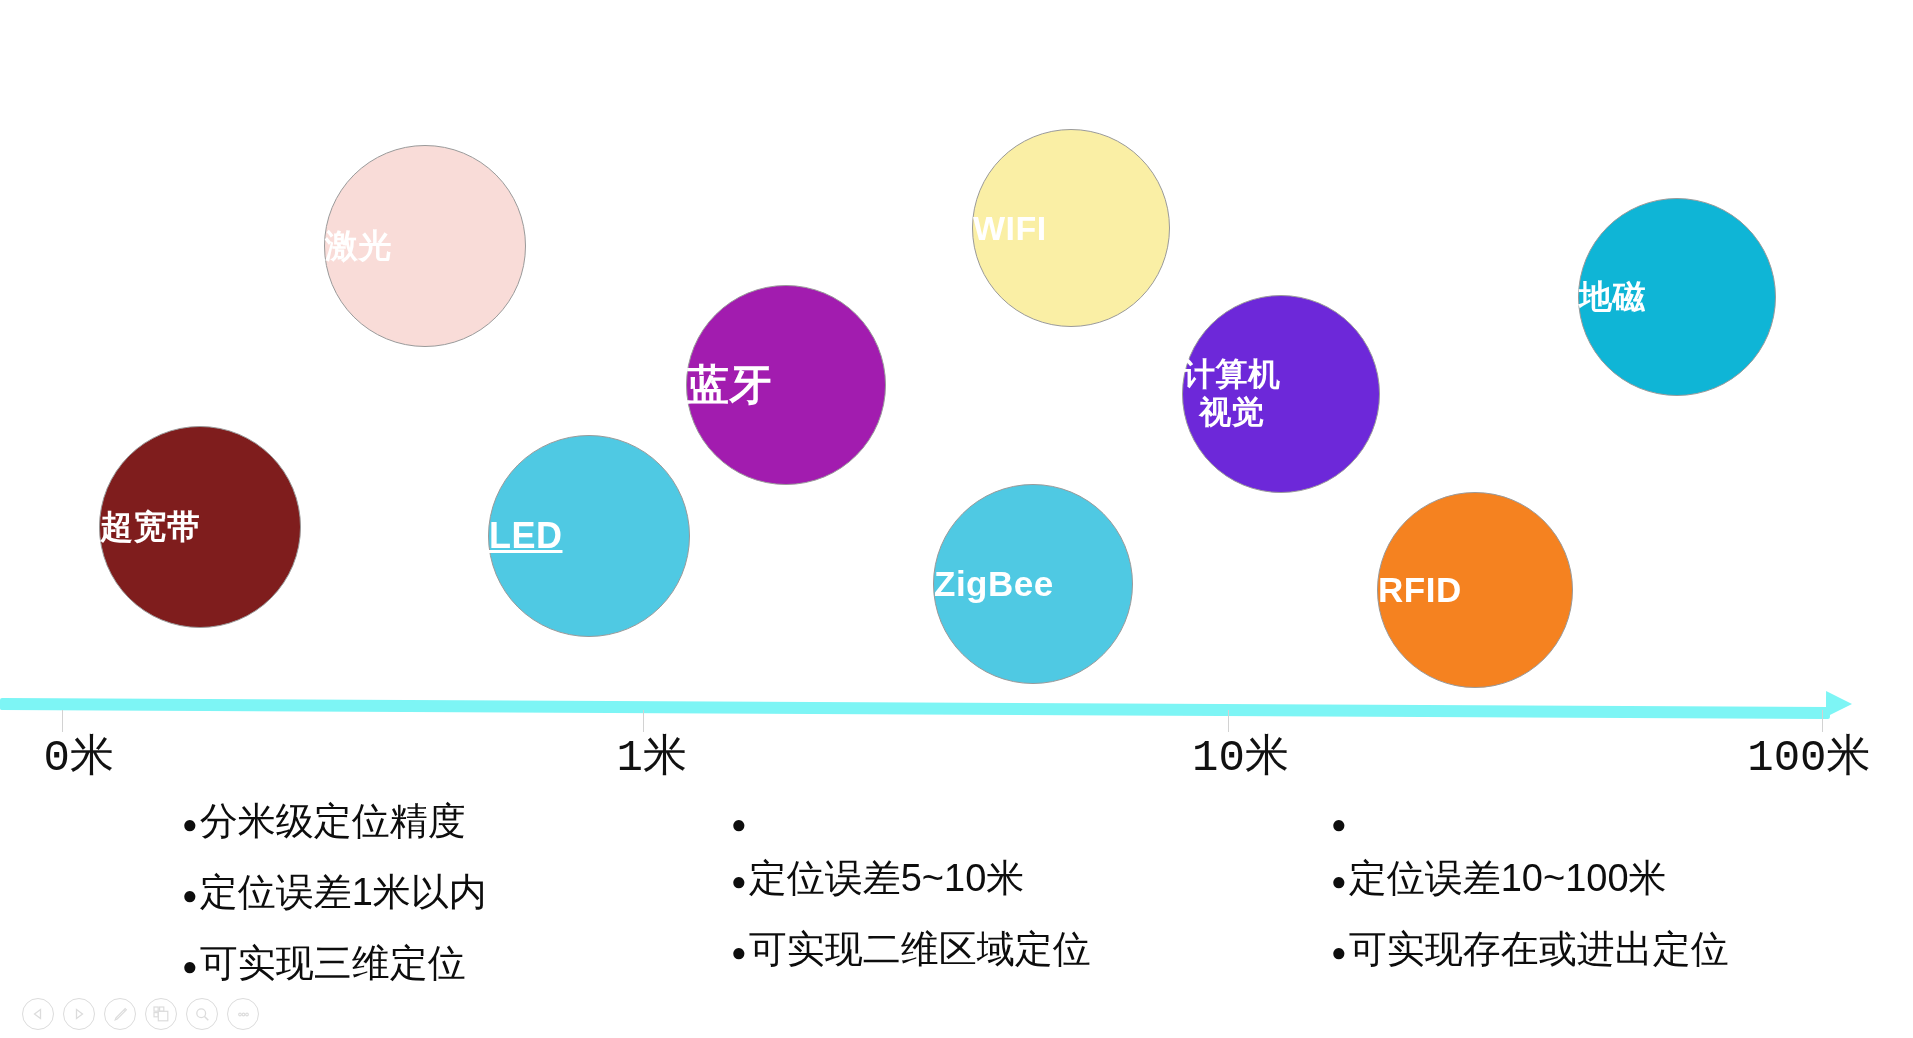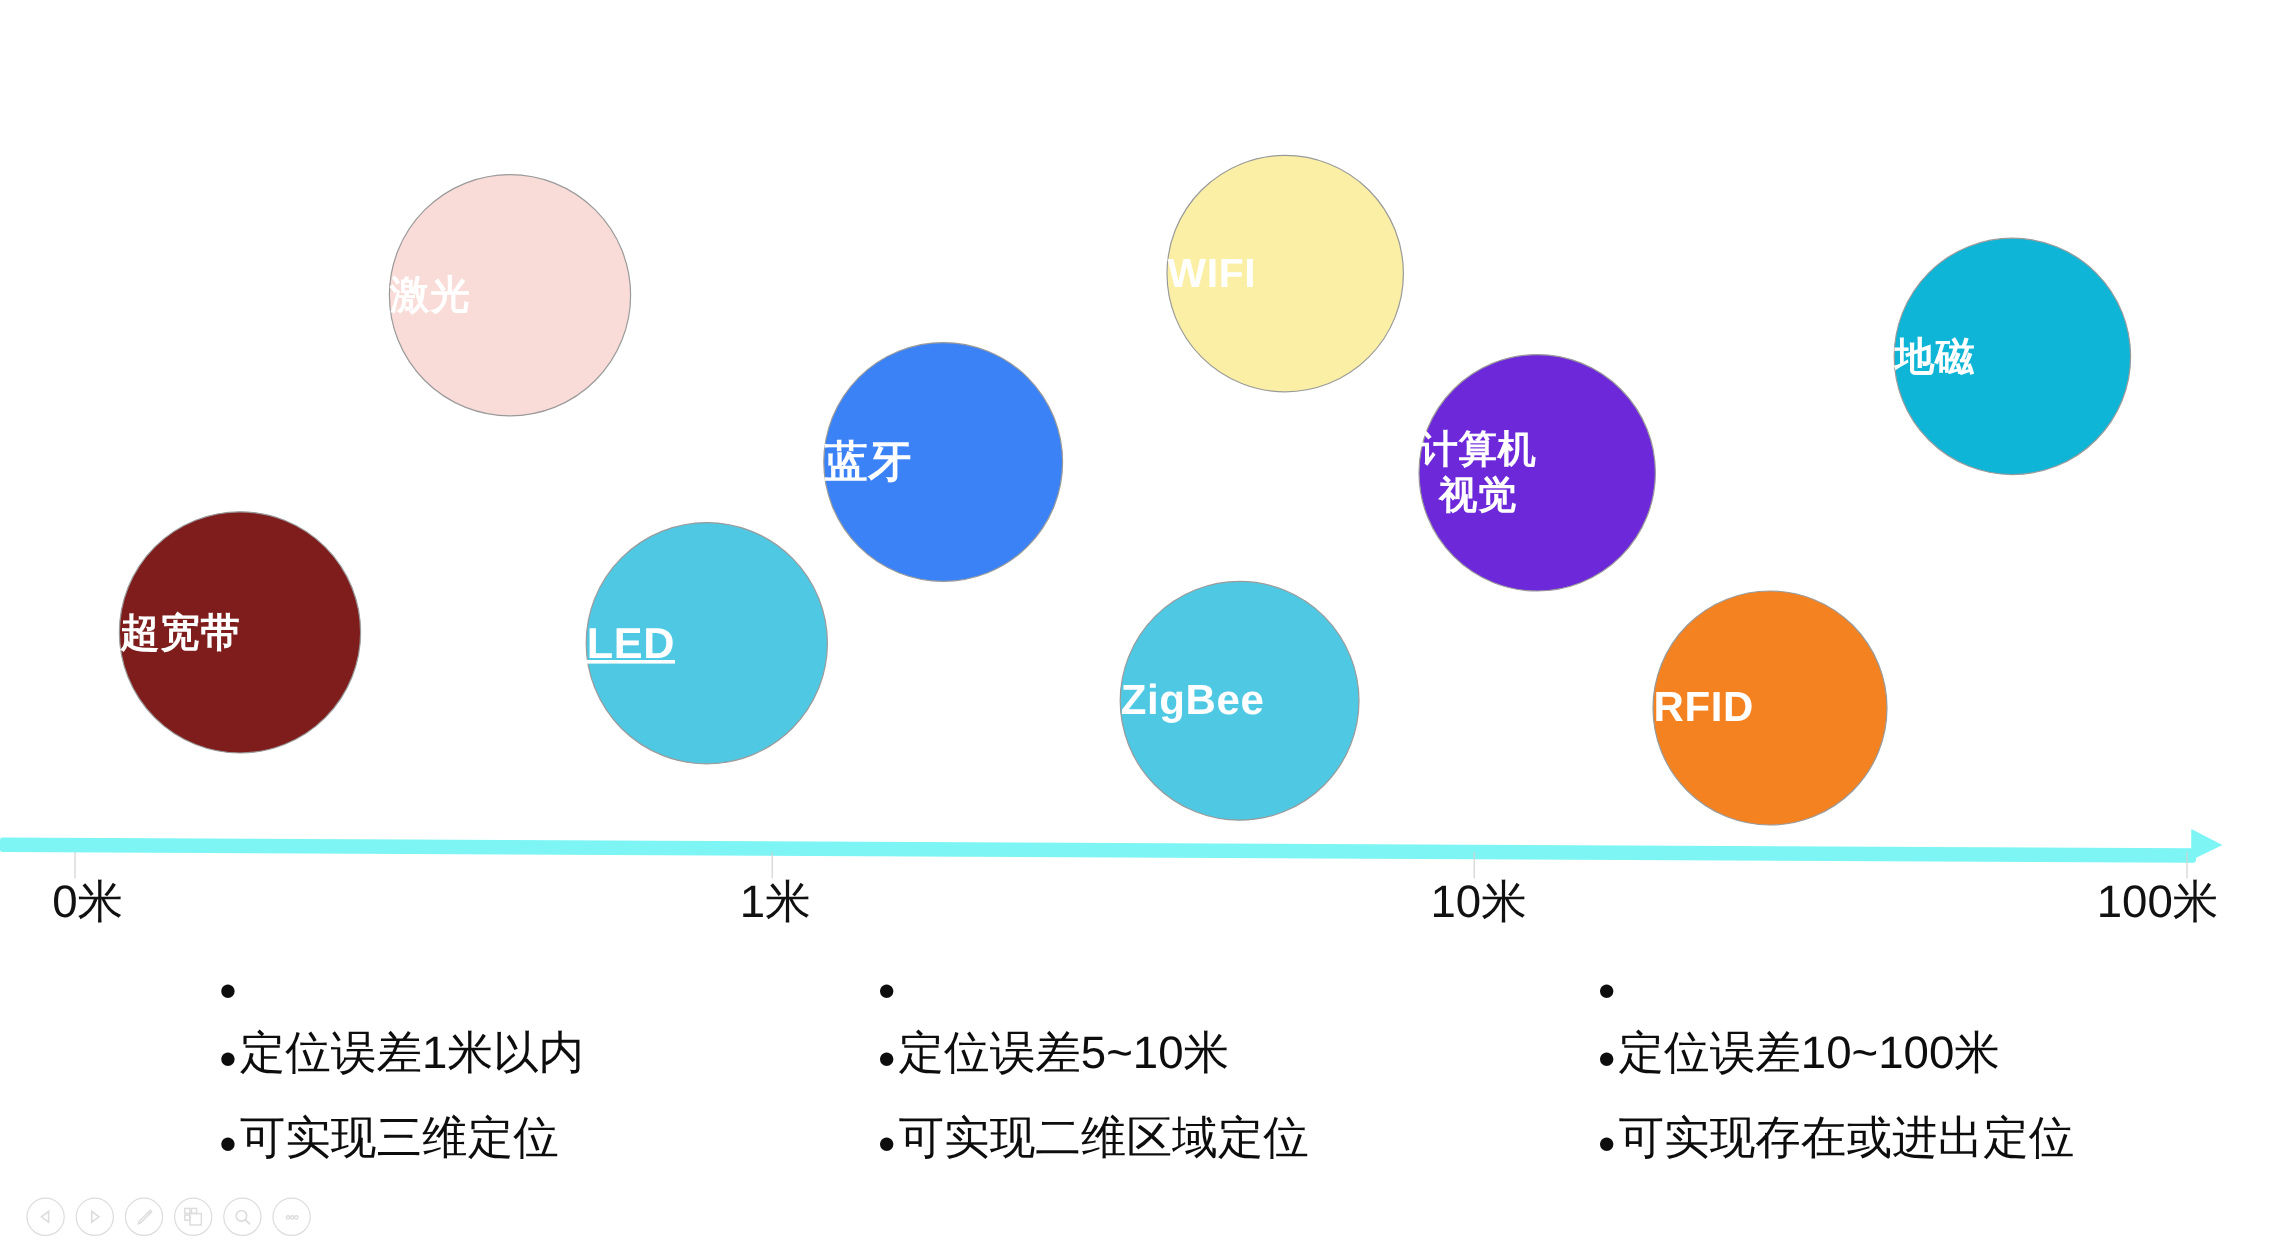--- a/index.html
+++ b/index.html
@@ -45,22 +45,22 @@
     border-top:13px solid transparent;
     border-bottom:13px solid transparent;
     border-left:26px solid #7DF5F5;
     transform:rotate(0.28deg);
   }
   .tick{
     position:absolute;top:22px;width:1px;height:22px;background:#d2d2d2;
   }
   .tick-label{
     position:absolute;top:726px;
-    font-size:38px;color:#111;white-space:nowrap;
-    font-family:Liberation Sans, sans-serif;
+    font-size:44px;color:#111;white-space:nowrap;
+    font-family:Liberation Mono, monospace;
   }
 
   
   .col{position:absolute;top:802px;}
   .bullet{
     display:flex;align-items:flex-start;
     font-size:38px;color:#0d0d0d;
     margin-bottom:31px;
     white-space:nowrap;
     font-family:"Liberation Sans","DejaVu Sans",sans-serif;
@@ -93,21 +93,21 @@
   <div id="bubbles">
       <div class="bubble" style="left: 99px; top: 426px; width: 202px; height: 202px; background: #7f1d1d; color: rgb(255, 255, 255); font-size: 33px;">
         <span class="lbl">超宽带</span>
       </div>
       <div class="bubble" style="left: 324px; top: 145px; width: 202px; height: 202px; background: rgb(249, 220, 216); color: rgb(255, 255, 255); font-size: 33px;">
         <span class="lbl">激光</span>
       </div>
       <div class="bubble" style="left: 488px; top: 435px; width: 202px; height: 202px; background: rgb(79, 201, 227); color: rgb(255, 255, 255); font-size: 36px; text-decoration: underline;">
         <span class="lbl">LED</span>
       </div>
-      <div class="bubble" style="left: 686px; top: 285px; width: 200px; height: 200px; background: #3b82f6; color: rgb(255, 255, 255); font-size: 36px;">
+      <div class="bubble" style="left: 686px; top: 285px; width: 200px; height: 200px; background: #a21caf; color: rgb(255, 255, 255); font-size: 42px;">
         <span class="lbl">蓝牙</span>
       </div>
       <div class="bubble" style="left: 933px; top: 484px; width: 200px; height: 200px; background: rgb(79, 201, 227); color: rgb(255, 255, 255); font-size: 35px;">
         <span class="lbl">ZigBee</span>
       </div>
       <div class="bubble" style="left: 972px; top: 129px; width: 198px; height: 198px; background: rgb(250, 239, 165); color: rgb(255, 255, 255); font-size: 34px;">
         <span class="lbl">WIFI</span>
       </div>
       <div class="bubble" style="left: 1182px; top: 295px; width: 198px; height: 198px; background: #6d28d9; color: rgb(255, 255, 255); font-size: 32px;">
         <span class="lbl">计算机
@@ -135,20 +135,21 @@
       <div class="tick-label" style="left: 43.5391px;">0米</div>
       <div class="tick-label" style="left: 616.539px;">1米</div>
       <div class="tick-label" style="left: 1192.09px;">10米</div>
       <div class="tick-label" style="left: 1747.27px;">100米</div>
     </div>
 
   <div id="columns">
       <div class="col" style="left: 182px;">
         <div class="bullet">
           <span class="dot">●</span>
+          <span class="txt">分米级定位精度</span>
         </div>
         <div class="bullet">
           <span class="dot">●</span>
           <span class="txt">定位误差1米以内</span>
         </div>
         <div class="bullet">
           <span class="dot">●</span>
           <span class="txt">可实现三维定位</span>
         </div>
       </div>

